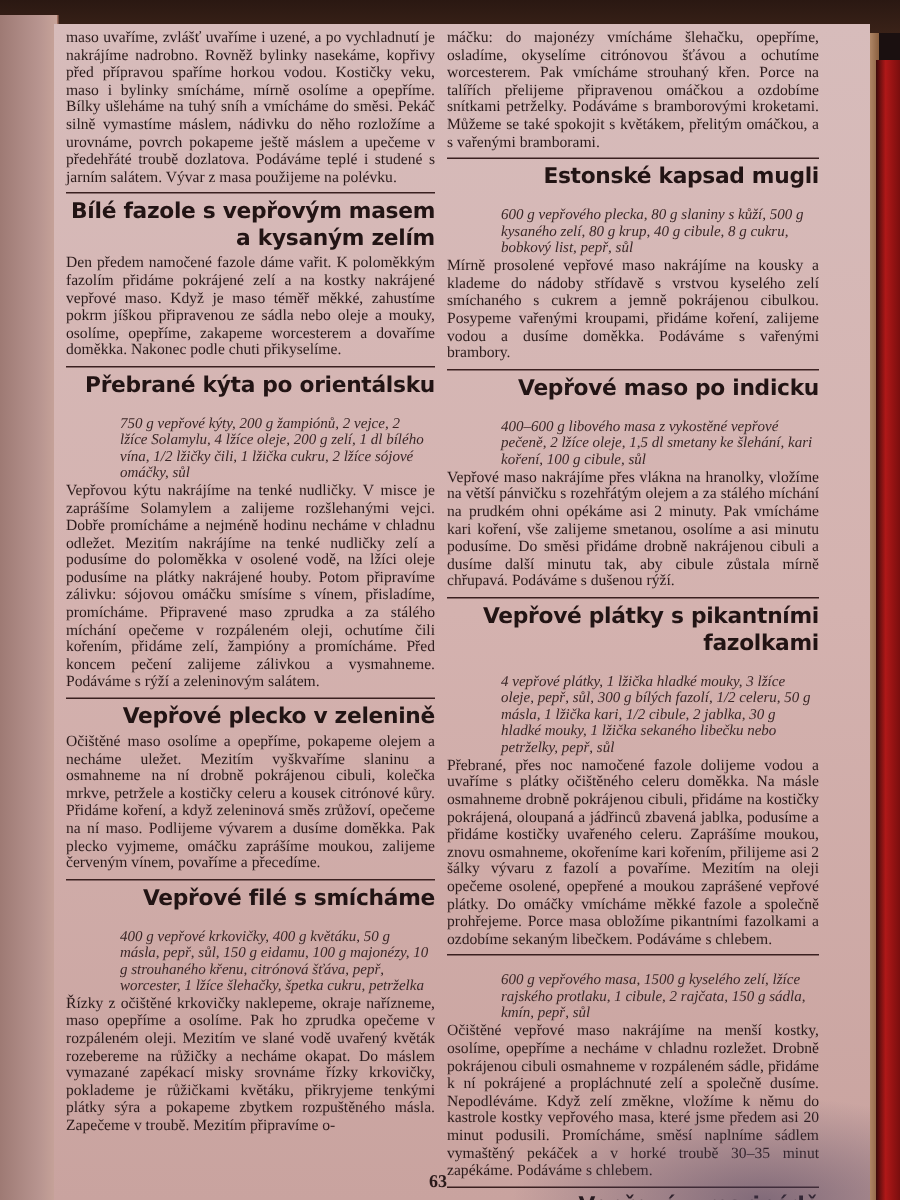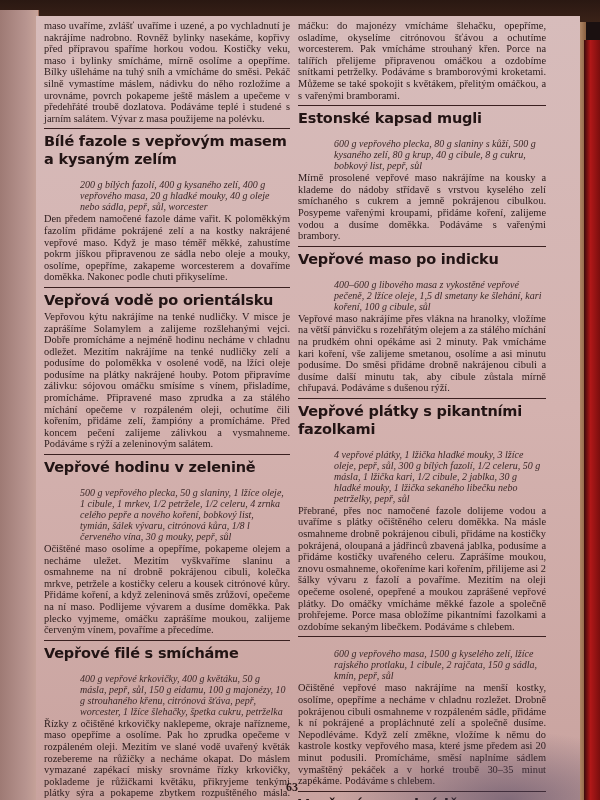--- a/index.html
+++ b/index.html
@@ -8,54 +8,53 @@
   .cover-red{position:absolute;right:0;top:40px;width:16px;height:760px;background:linear-gradient(90deg,#3a0a0a,#b01818 40%,#7a0e0e);}
   .page-edge{position:absolute;right:14px;top:22px;width:10px;height:778px;background:linear-gradient(90deg,#c8a080,#8a6040);}
   .prev-page{position:absolute;left:0;top:10px;width:38px;height:790px;background:linear-gradient(90deg,#9e7a74,#b89590 70%,#c8a49a);border-right:1px solid #a07060;}
   .page{position:absolute;left:36px;top:16px;width:544px;height:784px;background:linear-gradient(180deg,#d7bcbb 0%,#d4b2af 50%,#c9a39f 100%);}
   .shadow{position:absolute;right:0;bottom:0;width:240px;height:70px;background:radial-gradient(ellipse at 70% 100%,rgba(70,60,90,.55),rgba(70,60,90,0) 70%);pointer-events:none;}
   .col{position:absolute;top:4px;color:#2a1a1a;font-size:10.4px;line-height:11.6px;}
   .col.left{left:8px;width:246px;}
   .col.right{left:262px;width:248px;}
   .recipe{margin:0;}
   .rule{border-top:1.6px solid #3a2020;margin:4px 0 3px 0;}
-  h2{font-family:"DejaVu Sans",sans-serif;font-weight:bold;font-size:14.5px;line-height:18px;margin:0 0 2px 0;color:#221414;letter-spacing:-.2px;}
+  h2{font-family:"DejaVu Sans",sans-serif;font-weight:bold;font-size:14.5px;line-height:18px;margin:0 0 2px 0;color:#221414;letter-spacing:-.2px;text-align:right;}
   .ingr{font-style:italic;margin:11px 4px 1px 36px;font-size:10px;line-height:11px;color:#3a2626;}
   .text{text-align:justify;margin:0;}
   .pagenum{position:absolute;left:250px;top:764px;font-size:12px;font-weight:bold;color:#2a1a1a;}
 </style>
 </head>
 <body>
 
 <div class="bg-top"></div>
 <div class="prev-page"></div>
 <div class="page-edge"></div>
 <div class="cover-red"></div>
 
 <div class="page">
   <div class="col left">
     <p class="text">maso uvaříme, zvlášť uvaříme i uzené, a po vychladnutí je nakrájíme nadrobno. Rovněž bylinky nasekáme, kopřivy před přípravou spaříme horkou vodou. Kostičky veku, maso i bylinky smícháme, mírně osolíme a opepříme. Bílky ušleháme na tuhý sníh a vmícháme do směsi. Pekáč silně vymastíme máslem, nádivku do něho rozložíme a urovnáme, povrch pokapeme ještě máslem a upečeme v předehřáté troubě dozlatova. Podáváme teplé i studené s jarním salátem. Vývar z masa použijeme na polévku.</p>
 
     <div class="recipe">
       <div class="rule"></div>
       <h2>Bílé fazole s vepřovým masem a kysaným zelím</h2>
-      <p class="ingr">200 g bílých fazolí, 400 g kysaného zelí, 400 g vepřového masa, 20 g hladké mouky, 40 g oleje nebo sádla, pepř, sůl, worcester</p>
       <p class="text">Den předem namočené fazole dáme vařit. K poloměkkým fazolím přidáme pokrájené zelí a na kostky nakrájené vepřové maso. Když je maso téměř měkké, zahustíme pokrm jíškou připravenou ze sádla nebo oleje a mouky, osolíme, opepříme, zakapeme worcesterem a dovaříme doměkka. Nakonec podle chuti přikyselíme.</p>
     </div>
 
     <div class="recipe">
       <div class="rule"></div>
-      <h2>Vepřová vodě po orientálsku</h2>
+      <h2>Přebrané kýta po orientálsku</h2>
+      <p class="ingr">750 g vepřové kýty, 200 g žampiónů, 2 vejce, 2 lžíce Solamylu, 4 lžíce oleje, 200 g zelí, 1 dl bílého vína, 1/2 lžičky čili, 1 lžička cukru, 2 lžíce sójové omáčky, sůl</p>
       <p class="text">Vepřovou kýtu nakrájíme na tenké nudličky. V misce je zaprášíme Solamylem a zalijeme rozšlehanými vejci. Dobře promícháme a nejméně hodinu necháme v chladnu odležet. Mezitím nakrájíme na tenké nudličky zelí a podusíme do poloměkka v osolené vodě, na lžíci oleje podusíme na plátky nakrájené houby. Potom připravíme zálivku: sójovou omáčku smísíme s vínem, přisladíme, promícháme. Připravené maso zprudka a za stálého míchání opečeme v rozpáleném oleji, ochutíme čili kořením, přidáme zelí, žampióny a promícháme. Před koncem pečení zalijeme zálivkou a vysmahneme. Podáváme s rýží a zeleninovým salátem.</p>
     </div>
 
     <div class="recipe">
       <div class="rule"></div>
-      <h2>Vepřové hodinu v zelenině</h2>
-      <p class="ingr">500 g vepřového plecka, 50 g slaniny, 1 lžíce oleje, 1 cibule, 1 mrkev, 1/2 petržele, 1/2 celeru, 4 zrnka celého pepře a nového koření, bobkový list, tymián, šálek vývaru, citrónová kůra, 1/8 l červeného vína, 30 g mouky, pepř, sůl</p>
+      <h2>Vepřové plecko v zelenině</h2>
       <p class="text">Očištěné maso osolíme a opepříme, pokapeme olejem a necháme uležet. Mezitím vyškvaříme slaninu a osmahneme na ní drobně pokrájenou cibuli, kolečka mrkve, petržele a kostičky celeru a kousek citrónové kůry. Přidáme koření, a když zeleninová směs zrůžoví, opečeme na ní maso. Podlijeme vývarem a dusíme doměkka. Pak plecko vyjmeme, omáčku zaprášíme moukou, zalijeme červeným vínem, povaříme a přecedíme.</p>
     </div>
 
     <div class="recipe">
       <div class="rule"></div>
       <h2>Vepřové filé s smícháme</h2>
       <p class="ingr">400 g vepřové krkovičky, 400 g květáku, 50 g másla, pepř, sůl, 150 g eidamu, 100 g majonézy, 10 g strouhaného křenu, citrónová šťáva, pepř, worcester, 1 lžíce šlehačky, špetka cukru, petrželka</p>
       <p class="text">Řízky z očištěné krkovičky naklepeme, okraje nařízneme, maso opepříme a osolíme. Pak ho zprudka opečeme v rozpáleném oleji. Mezitím ve slané vodě uvařený květák rozebereme na růžičky a necháme okapat. Do máslem vymazané zapékací misky srovnáme řízky krkovičky, poklademe je růžičkami květáku, přikryjeme tenkými plátky sýra a pokapeme zbytkem rozpuštěného másla. Zapečeme v troubě. Mezitím připravíme o-</p>
     </div>
   </div>

